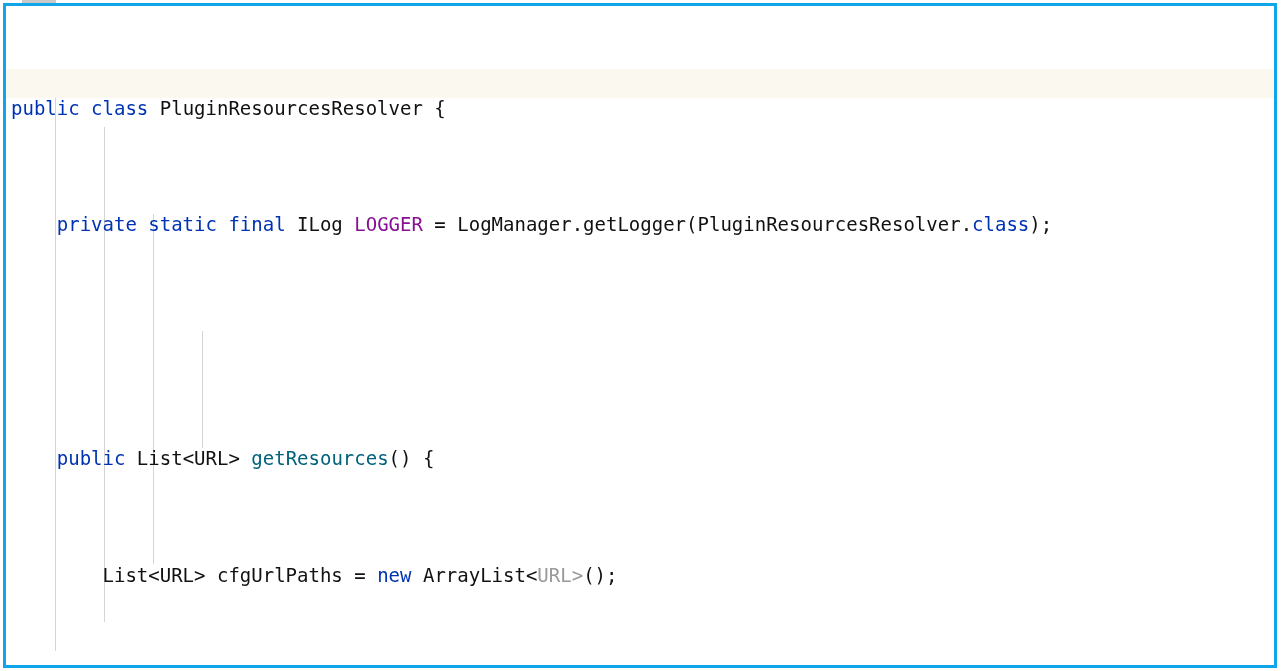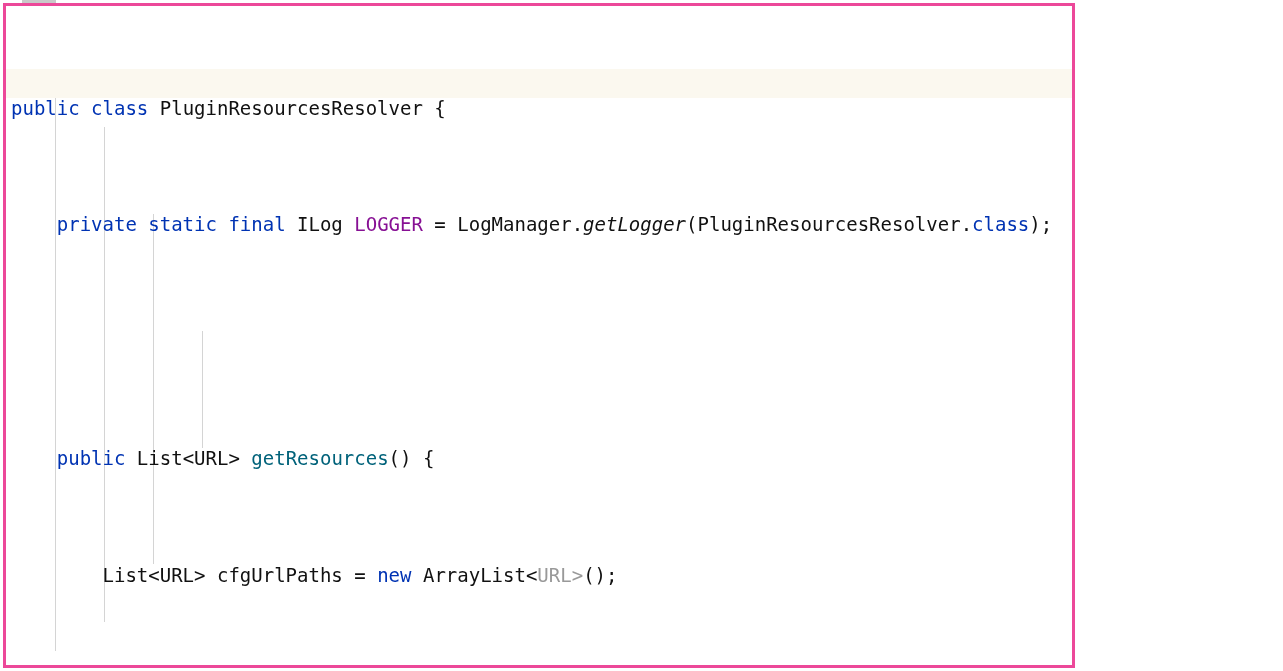--- a/index.html
+++ b/index.html
@@ -12,24 +12,24 @@
     height: 671px;
     font-family: "DejaVu Sans Mono", "Liberation Mono", monospace;
     overflow: hidden;
   }
 
   
   #editor-frame {
     position: absolute;
     left: 3px;
     top: 3px;
-    width: 1072px;
+    width: 1274px;
     height: 665px;
     box-sizing: border-box;
-    border: 3px solid #ec4899;
+    border: 3px solid #0ea5e9;
     background: #a3a3a3;
     overflow: hidden;
   }
 
   
   #top-artifact {
     position: absolute;
     left: 22px;
     top: 0px;
     width: 34px;
@@ -80,21 +80,21 @@
     padding-left: 5px;
     white-space: pre;
   }
 
   
   .kw        { color: #0033b3; }           
   .plain     { color: #111111; }
   .type      { color: #111111; }
   .method    { color: #00627a; }           
   .field-st  { color: #871094; }  
-  .static-m  { color: #111111; font-style: italic; }
+  .static-m  { color: #111111; }
   .dim       { color: #999999; }
 </style>
 </head>
 <body>
 
 <div id="top-artifact"></div>
 
 <div id="editor-frame">
   <div id="code-surface">
 

